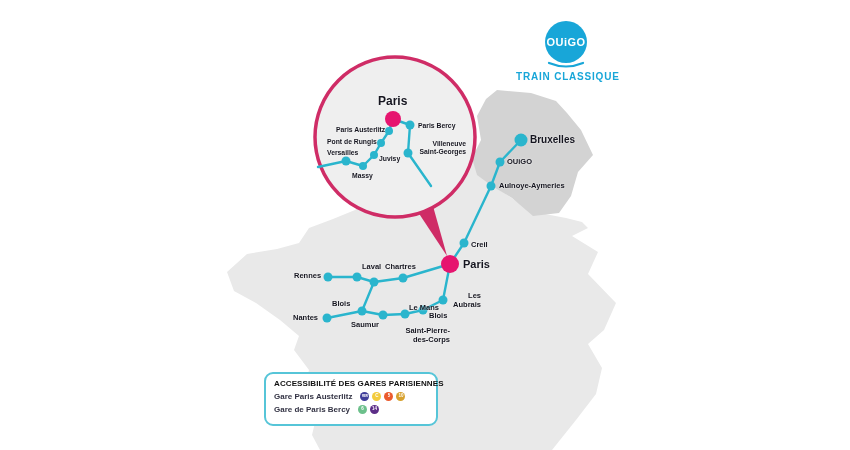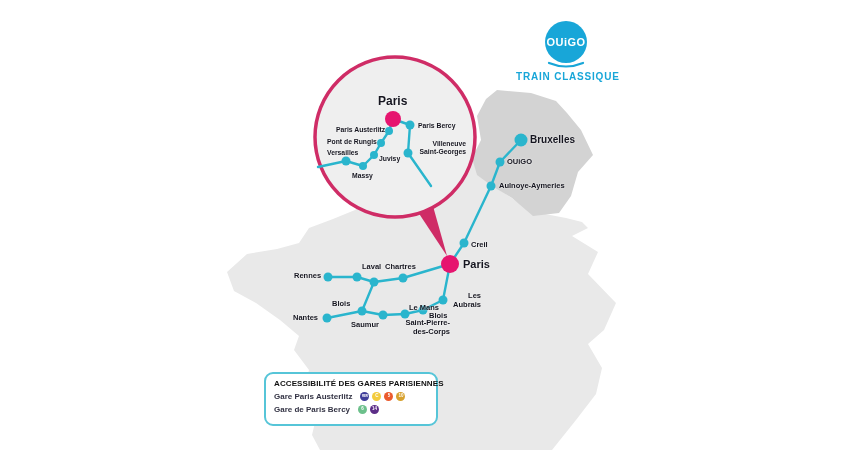--- a/index.html
+++ b/index.html
@@ -110,21 +110,21 @@
   <div class="lbl" style="left:499px;top:182px;">Aulnoye-Aymeries</div>
   <div class="lbl" style="left:471px;top:241px;">Creil</div>
   <div class="lbl city" style="left:463px;top:258px;">Paris</div>
   <div class="lbl" style="left:385px;top:263px;">Chartres</div>
   <div class="lbl" style="left:340px;top:263px;padding-left:22px;">Laval</div>
   <div class="lbl" style="left:294px;top:272px;">Rennes</div>
   <div class="lbl" style="left:381px;top:304px;padding-left:28px;">Le Mans</div>
   <div class="lbl" style="left:332px;top:300px;">Blois</div>
   <div class="lbl" style="left:293px;top:314px;">Nantes</div>
   <div class="lbl" style="left:351px;top:321px;">Saumur</div>
-  <div class="lbl wrap" style="left:398px;top:319px;width:52px;">Saint-Pierre-des-Corps</div>
+  <div class="lbl wrap" style="left:398px;top:327px;width:52px;">Saint-Pierre-des-Corps</div>
   <div class="lbl" style="left:429px;top:312px;">Blois</div>
   <div class="lbl wrap" style="left:451px;top:292px;width:30px;">Les Aubrais</div>
 
   <div class="logo-circle">
     <span>OUiGO</span>
   </div>
   <svg class="logo-smile" width="40" height="10">
     <path d="M3 2 Q 20 9 37 2" fill="none" stroke="#18a6d8" stroke-width="2.2" stroke-linecap="round"></path>
   </svg>
   <div class="logo-tagline">TRAIN CLASSIQUE</div>

